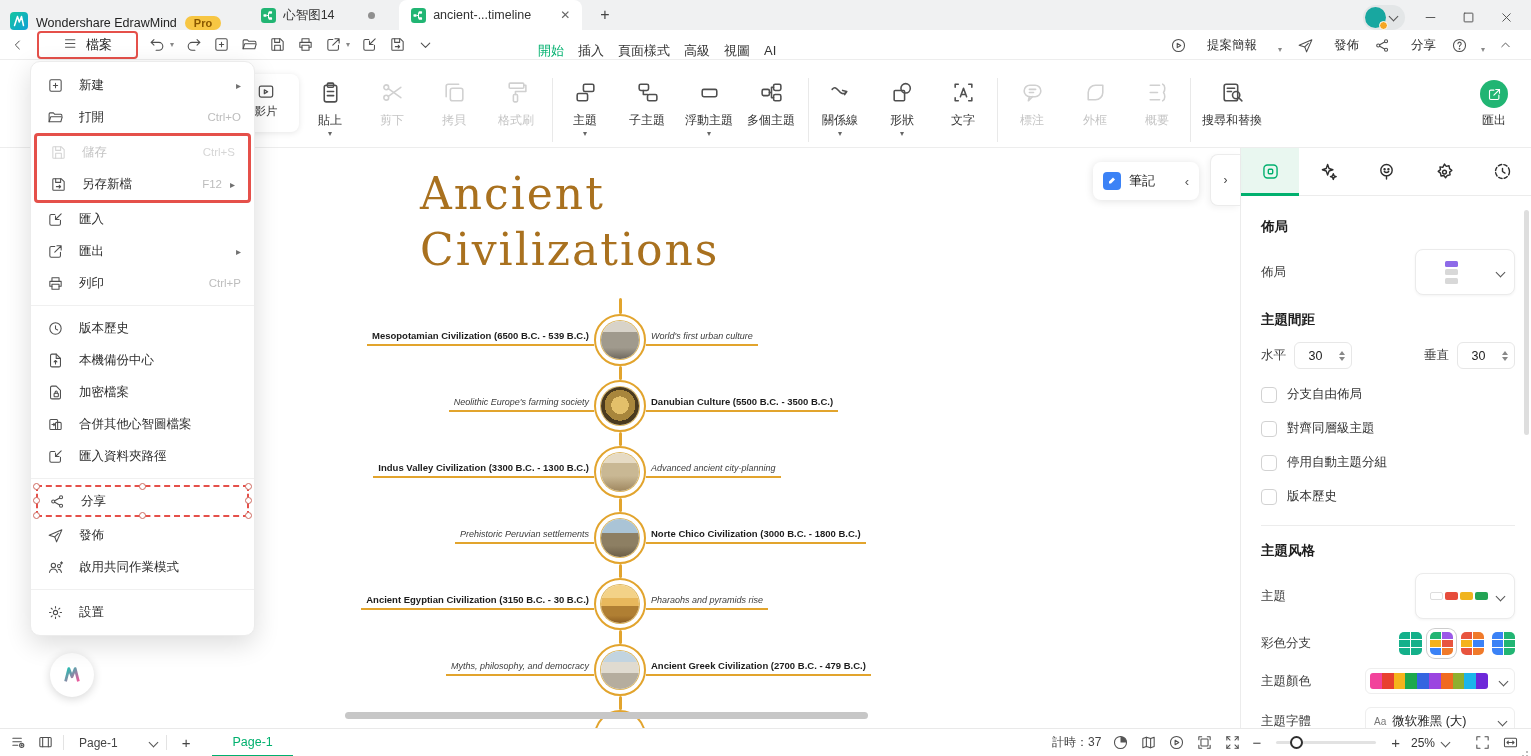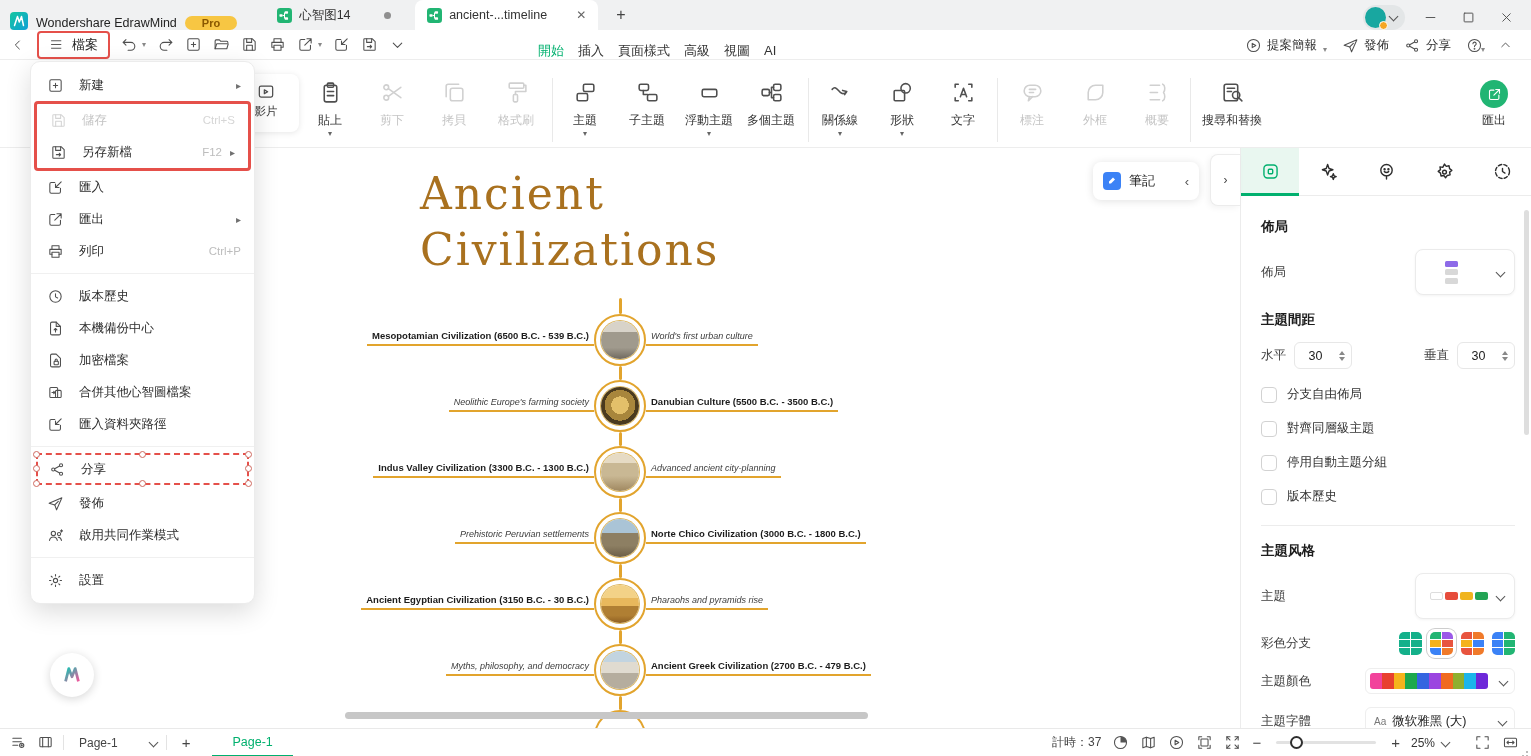--- a/index.html
+++ b/index.html
@@ -3,43 +3,43 @@
 <meta charset="utf-8">
 <style>
 :root{--accent:#00b06e;--red:#e5504a;--gold:#e2a42d;--brown:#a9711f;--probg:#f7c643}
 *{box-sizing:border-box;margin:0;padding:0}
 html,body{width:1531px;height:756px;overflow:hidden}
 body{font-family:"Liberation Sans",sans-serif;font-size:12px;color:#333;background:#fff;position:relative}
 svg.ic{fill:none;stroke:#4f4f4f;stroke-width:1.5;stroke-linecap:round;stroke-linejoin:round}
 
 .titlebar{position:absolute;top:0;left:0;right:0;height:30px;background:#f0f1f2;display:flex;align-items:flex-end;padding-left:10px}
 .apptitle{font-size:12.5px;color:#222;margin:0 8px}
-.probadge{background:var(--probg);color:#8a5800;font-size:11px;font-weight:bold;padding:1px 17px;border-radius:9px}
+.probadge{background:var(--probg);color:#8a5800;font-size:11px;font-weight:bold;padding:1px 9px;border-radius:9px}
 .tabs{display:flex;align-items:center;height:30px;margin-left:28px}
 .tab{display:flex;align-items:center;gap:7px;height:30px;padding:0 12px;font-size:12.5px;color:#333;min-width:150px}
 .tab.active{background:#fff;border-radius:8px 8px 0 0}
 .moddot{width:7px;height:7px;border-radius:50%;background:#8f8f8f;margin-left:26px}
 .closex{margin-left:22px;color:#666;font-size:12px}
 .newtabbtn{margin-left:12px;color:#444;font-size:16px;padding:0 6px}
 .tb-right{margin-left:auto;display:flex;align-items:center;gap:12px;padding-right:12px}
 .avatarpill{display:flex;align-items:center;gap:4px;background:#e3e6e7;border-radius:13px;padding:2px 8px 2px 2px}
 .avatar{width:21px;height:21px;border-radius:50%;background:#18a7a0;color:#fff;font-size:9px;display:flex;align-items:center;justify-content:center;position:relative}
 .avatar i{position:absolute;right:-2px;bottom:-2px;width:9px;height:9px;border-radius:50%;background:#f5a623;border:1px solid #fff}
 .winbtn{width:26px;height:26px;display:flex;align-items:center;justify-content:center}
 
 .toolrow{position:absolute;top:30px;left:0;right:0;height:30px;background:#fff;border-bottom:1px solid #ededed;display:flex;align-items:center}
 .qleft{display:flex;align-items:center;gap:11px;padding-left:10px}
-.filebtn{display:flex;align-items:center;gap:8px;padding:3px 10px;border:2px solid var(--red);border-radius:4px;font-size:13px;color:#222}
+.filebtn{display:flex;gap:8px;padding:3px 24px;border:2px solid var(--red);border-radius:4px;font-size:13px;color:#222}
 .qcaret{font-size:8px;color:#888;margin-left:-7px}
 .rtabs{position:absolute;left:538px;top:0;height:41px;display:flex;gap:14px;align-items:center;font-size:13px}
 .rtab{height:30px;display:flex;align-items:center;position:relative;color:#333}
 .rtab.active{color:var(--accent)}
 .rtab.active::after{content:"";position:absolute;left:-2px;right:-2px;bottom:0;height:3px;background:var(--accent);border-radius:2px}
 .tr-actions{position:absolute;right:18px;top:0;height:30px;display:flex;align-items:center;gap:7px;font-size:12.5px;color:#2f2f2f}
-.tr-actions .grp{display:flex;align-items:flex-end;gap:5px;margin-left:8px}
+.tr-actions .grp{display:flex;align-items:flex-end;gap:20px;margin-left:8px}
 
 #ribbon{position:absolute;top:60px;left:0;right:0;height:88px;background:#fff;border-bottom:1px solid #ededed}
 .ritem{position:absolute;top:20px;text-align:center;color:#333}
 .ritem svg.ic{width:25px;height:25px}
 .rlabel{margin-top:4px;font-size:12px;white-space:nowrap}
 .rcaret{font-size:8px;color:#666;margin-top:1px;line-height:7px}
 .rdis{color:#c5c5c5}.rdis svg.ic{stroke:#d0d0d0}
 .rsep{position:absolute;top:18px;height:64px;width:1px;background:#e9e9e9}
 .expcirc{width:28px;height:28px;border-radius:50%;background:#21b573;margin:0 auto;display:flex;align-items:center;justify-content:center}
 .expcirc svg{stroke:#fff;width:15px;height:15px;fill:none;stroke-width:1.8;stroke-linecap:round;stroke-linejoin:round}
@@ -395,20 +395,28 @@
 
 <div class="filemenu" id="file-menu">
     <div class="mi">
       <svg class="ic" style="width:17px;height:17px" viewBox="0 0 24 24">
         <rect x="4" y="4" width="16" height="16" rx="2"></rect>
         <path d="M12 9v6M9 12h6"></path>
       </svg>
       <span class="mlabel">新建</span>
       <span class="marrow">▸</span>
     </div>
+    <div class="mi">
+      <svg class="ic" style="width:17px;height:17px" viewBox="0 0 24 24">
+        <path d="M3 18V7a1.5 1.5 0 0 1 1.5-1.5H9l2 2h8.5A1.5 1.5 0 0 1 21 9"></path>
+        <path d="M3 18l2.2-7h16.3l-2 7z"></path>
+      </svg>
+      <span class="mlabel">打開</span>
+      <span class="mshort">Ctrl+O</span>
+    </div>
     <div class="red-box">
       <div class="mi disabled">
         <svg class="ic" style="width:17px;height:17px" viewBox="0 0 24 24">
           <path d="M5 4h11l4 4v11a1 1 0 0 1-1 1H5a1 1 0 0 1-1-1V5a1 1 0 0 1 1-1z"></path>
           <path d="M8 4v5h7V4M8 20v-7h8v7"></path>
         </svg>
         <span class="mlabel">儲存</span>
         <span class="mshort">Ctrl+S</span>
       </div>
       <div class="mi">

